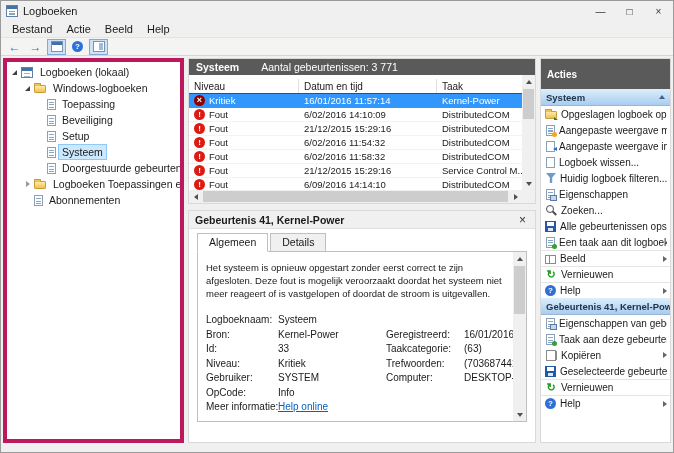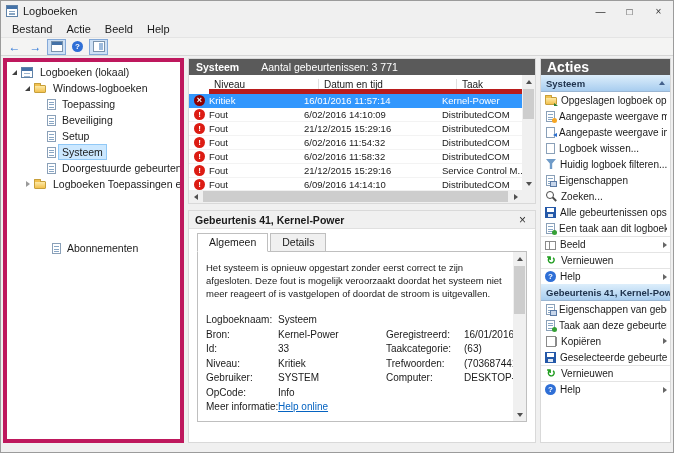--- a/index.html
+++ b/index.html
@@ -101,21 +101,21 @@
   
   .center-col { flex:1; display:flex; flex-direction:column; gap:6px; min-width:0; }
 
   .events-box { height:146px; background:#fff; border:1px solid #d9d9d9; display:flex; flex-direction:column; flex:none; }
   .center-header { height:16px; background:#5a5a5a; color:#fff; display:flex; align-items:center; padding:0 7px; flex:none; }
   .hdr-title { font-weight:bold; font-size:10.5px; }
   .hdr-count { font-size:10.5px; margin-left:22px; }
 
   .table-area { flex:1; position:relative; }
   .table-inner { position:absolute; left:0; top:0; right:13px; bottom:13px; padding-top:4px; overflow:hidden; }
-  .thead { display:flex; height:15px; border-bottom:5px solid #b91c1c;margin-left:20px; }
+  .thead { display:flex; height:15px; border-bottom:1px solid #b91c1c; }
   .th { font-size:10px; padding:0 5px; display:flex; align-items:center; border-right:1px solid #e0e0e0; }
   .th:nth-child(1) { width:110px; } .th:nth-child(2) { width:138px; } .th:nth-child(3) { flex:1; border-right:none; }
   .row { display:flex; height:14px; align-items:center; border-bottom:1px solid #f3f3f3; }
   .td { font-size:9.5px; padding:0 5px; white-space:nowrap; overflow:hidden; }
   .td-level { width:110px; display:flex; align-items:center; gap:4px; }
   .td-date { width:138px; } .td-source { flex:1; }
   .row.selected { background:#3297fd; color:#fff; border-bottom-color:#3297fd; }
 
   .vscroll { position:absolute; right:0; top:0; bottom:13px; width:13px; background:#f0f0f0; display:flex; flex-direction:column; align-items:center; }
   .hscroll { position:absolute; left:0; right:13px; bottom:0; height:13px; background:#f0f0f0; display:flex; align-items:center; }
@@ -143,21 +143,21 @@
   .detail-content { flex:1; margin:0 8px 20px; border:1px solid #bfbfbf; background:#fff; position:relative; min-height:0; }
   .detail-scrollable { position:absolute; top:0; left:0; right:13px; bottom:0; overflow:hidden; }
   .description { font-size:9.5px; line-height:1.35; margin:10px 8px 14px; }
   .fields { padding:0 8px; }
   .field-row { display:grid; grid-template-columns:72px 108px 78px 1fr; margin-bottom:3.5px; font-size:10px; white-space:nowrap; }
   .f-value.link { color:#0563c1; text-decoration:underline; }
   .detail-vscroll { position:absolute; right:0; top:0; bottom:0; width:13px; background:#f0f0f0; display:flex; flex-direction:column; align-items:center; }
 
   
   .actions-panel { width:131px; background:#fff; border:1px solid #d9d9d9; display:flex; flex-direction:column; flex:none; overflow:hidden; }
-  .actions-title { height:16px; background:#5a5a5a; color:#fff; font-weight:bold; font-size:14px; display:flex; align-items:center; padding:0 6px; flex:none; }
+  .actions-title { height:30px; background:#5a5a5a; color:#fff; font-weight:bold; font-size:10px; display:flex; align-items:center; padding:0 6px; flex:none; }
   .section-header { height:17px; background:linear-gradient(#ddeefb,#a8cdef); border-bottom:1px solid #9ab6d3;
                     display:flex; align-items:center; padding:0 5px; font-weight:bold; font-size:9.5px; color:#20344e;
                     white-space:nowrap; overflow:hidden; flex:none; }
   .chevron-up { margin-left:auto; width:0; height:0; border-left:3.5px solid transparent; border-right:3.5px solid transparent;
                 border-bottom:4.5px solid #44618c; flex:none; }
   .action-item { height:16px; display:flex; align-items:center; padding:0 3px 0 4px; font-size:10px; white-space:nowrap; overflow:hidden; }
   .action-item.sep-before { border-top:1px solid #e4e4e4; }
   .action-item .icon { margin-right:4px; }
   .action-label { overflow:hidden; }
   .submenu-arrow { display:none; margin-left:auto; width:0; height:0; flex:none;
@@ -261,21 +261,21 @@
           <span class="icon tree-icon log-icon"></span>
           <span class="tree-label">Doorgestuurde gebeurtenissen</span>
         </div>
 
         <div class="tree-item" style="padding-left: 15px;">
           <span class="tree-arrow arrow-collapsed"></span>
           <span class="icon tree-icon folder-icon"></span>
           <span class="tree-label">Logboeken Toepassingen en Services</span>
         </div>
 
-        <div class="tree-item" style="padding-left: 33px; margin-top: 48px;">
+        <div class="tree-item" style="padding-left: 15px;">
           <span class="tree-arrow"></span>
           <span class="icon tree-icon subscriptions-icon"></span>
           <span class="tree-label">Abonnementen</span>
         </div>
 
     </div>
 
     <div class="center-col">
 
       <div class="events-box">

